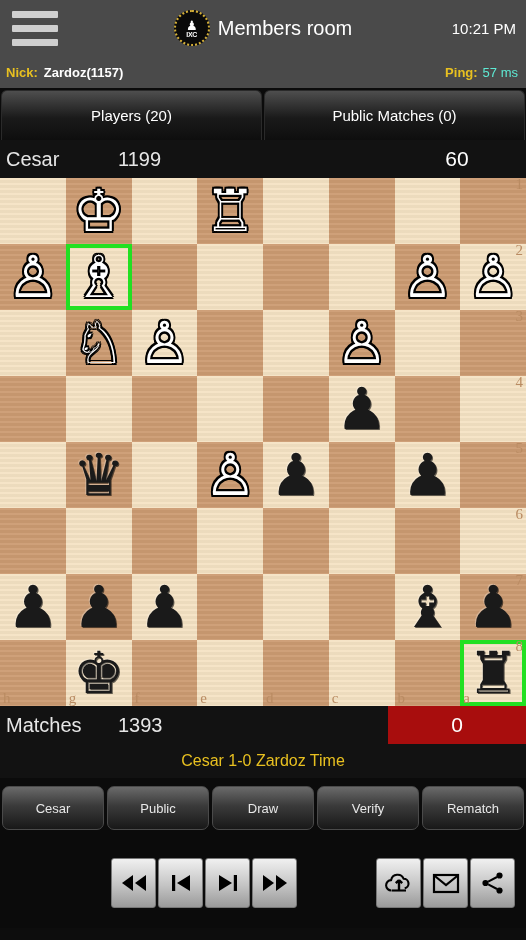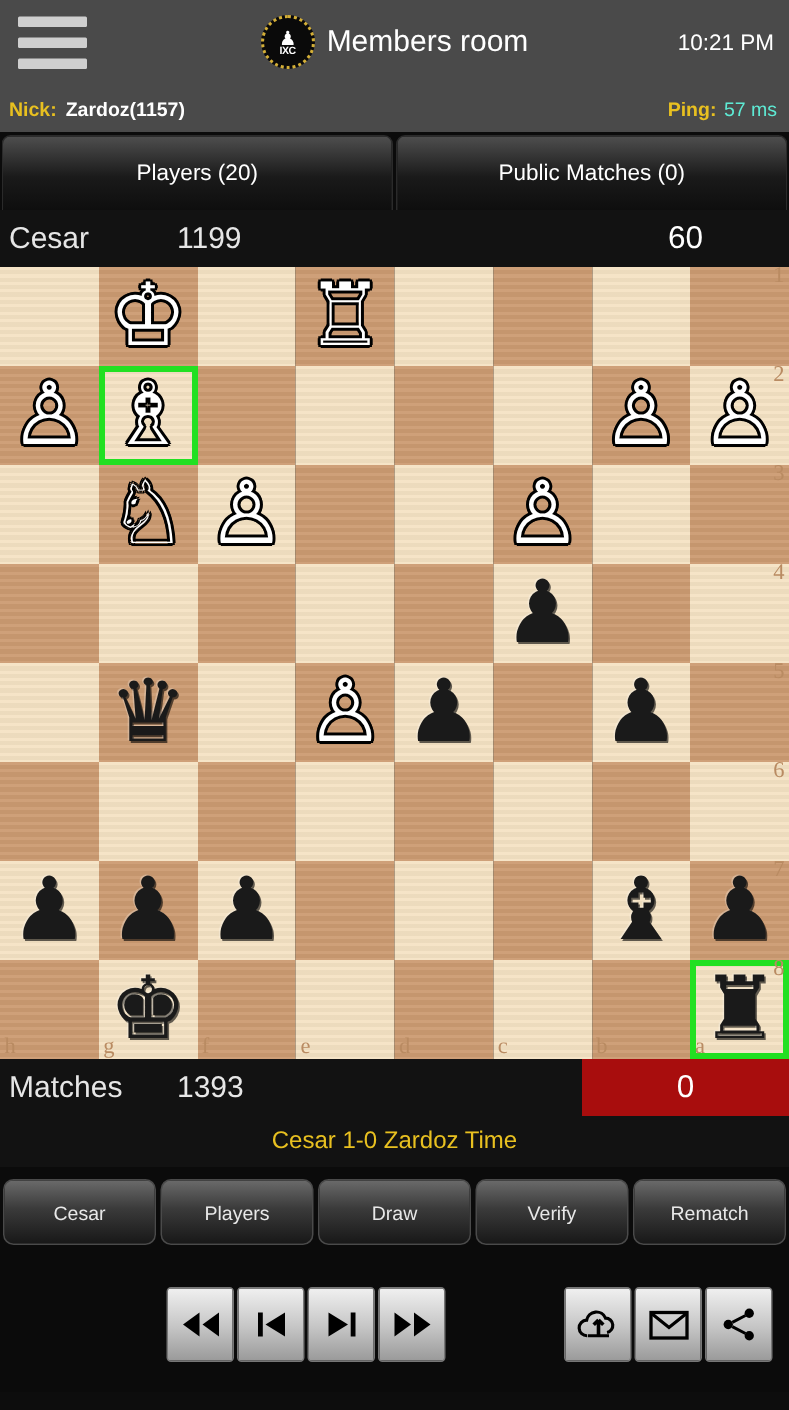--- a/index.html
+++ b/index.html
@@ -383,21 +383,21 @@
   <div class="playerbar">
     <span class="p-name">Matches</span>
     <span class="p-rating">1393</span>
     <span class="p-clock red" id="botclock">0</span>
   </div>
 
   <div class="status">Cesar 1-0 Zardoz Time</div>
 
   <div class="actions">
     <div class="abtn">Cesar</div>
-    <div class="abtn">Players</div>
+    <div class="abtn">Public</div>
     <div class="abtn">Draw</div>
     <div class="abtn">Verify</div>
     <div class="abtn">Rematch</div>
   </div>
 
   <div class="bottomnav">
     <div class="navgroup left">
       <div class="navbtn">
         <svg width="30" height="20" viewBox="0 0 30 20">
           <polygon points="14,2 14,18 3,10" fill="#000"></polygon>

